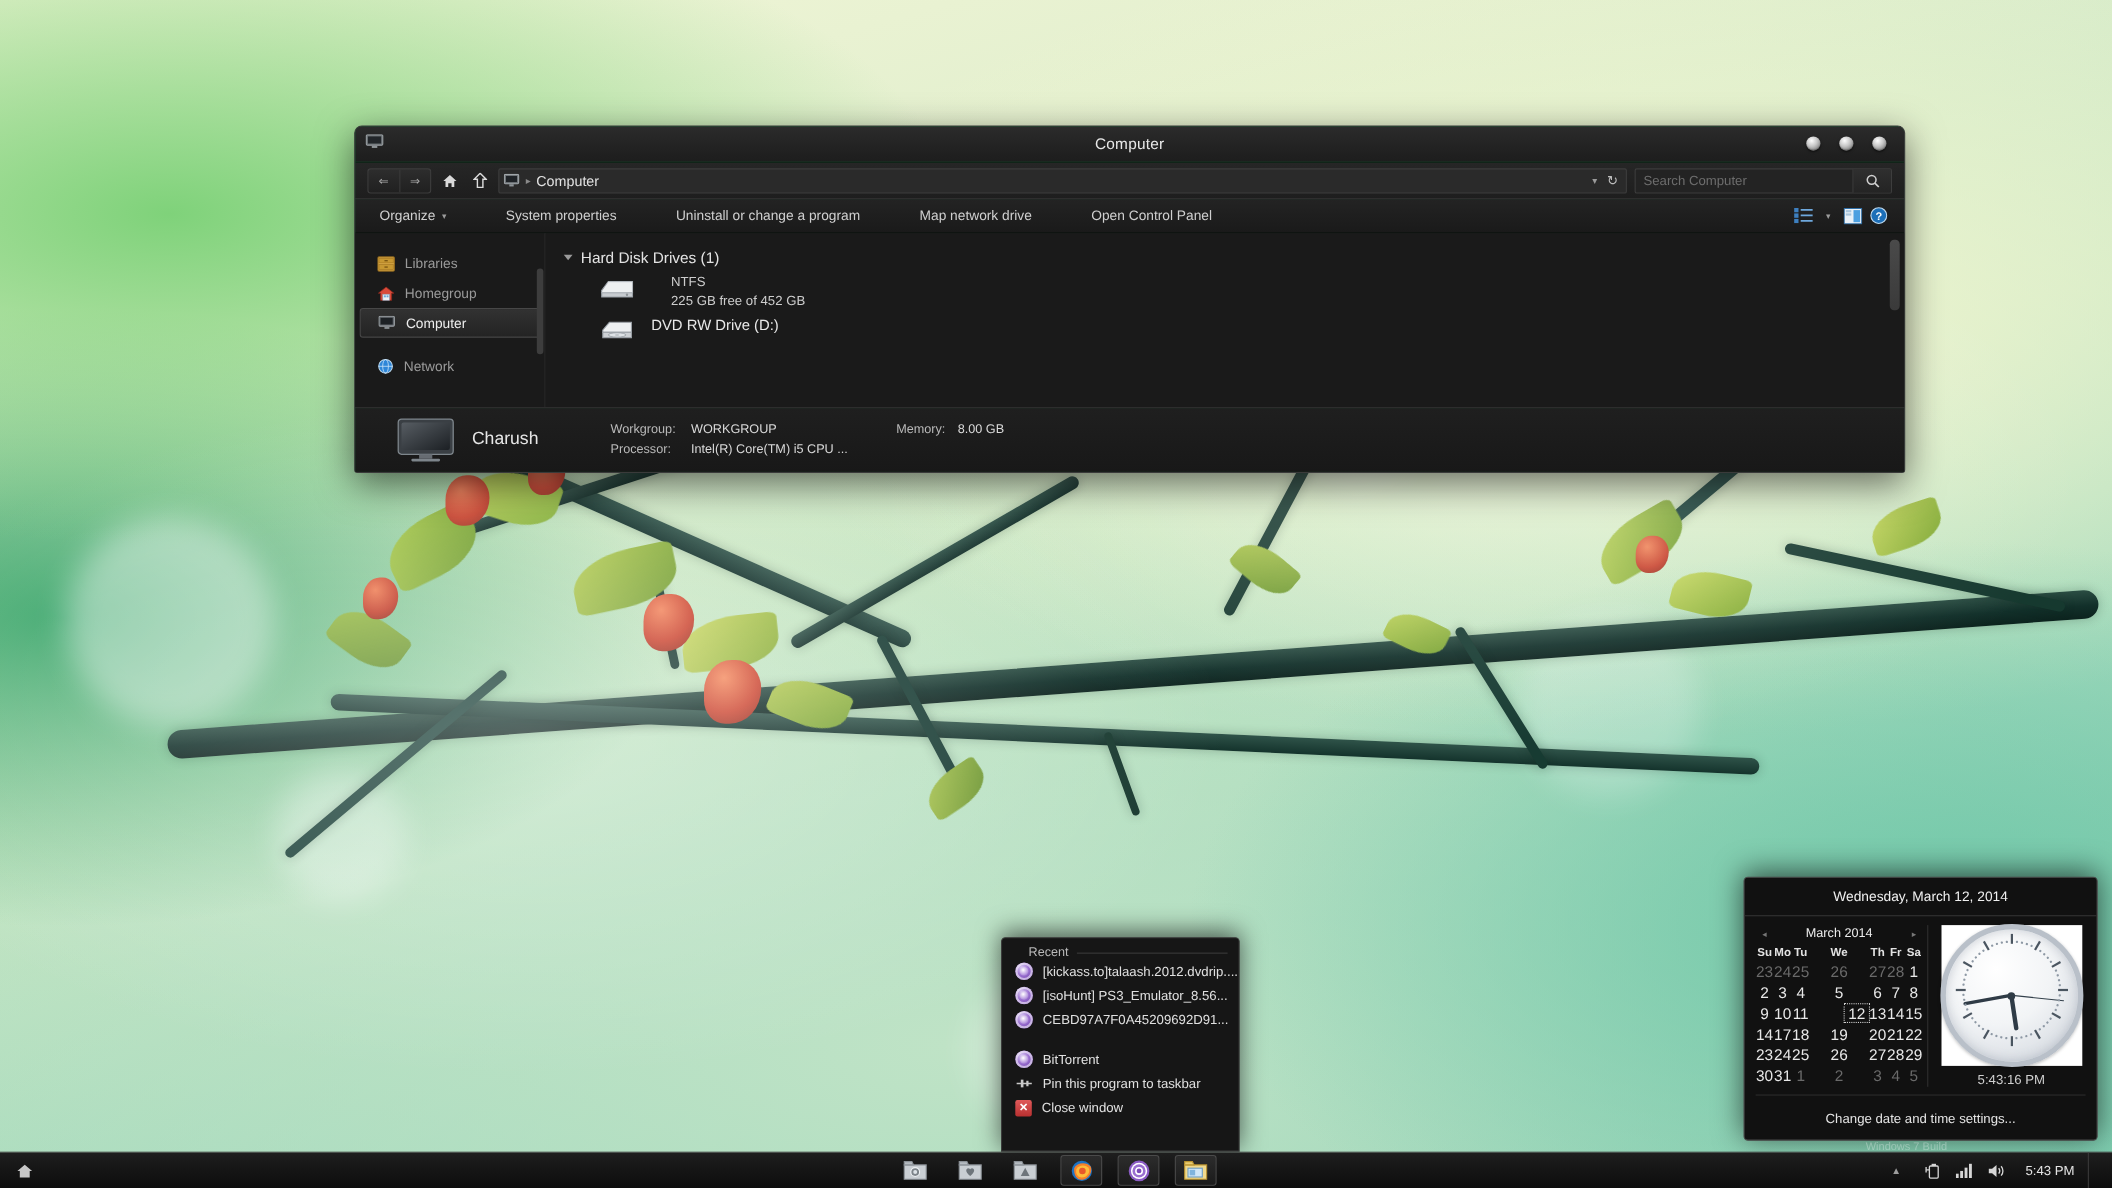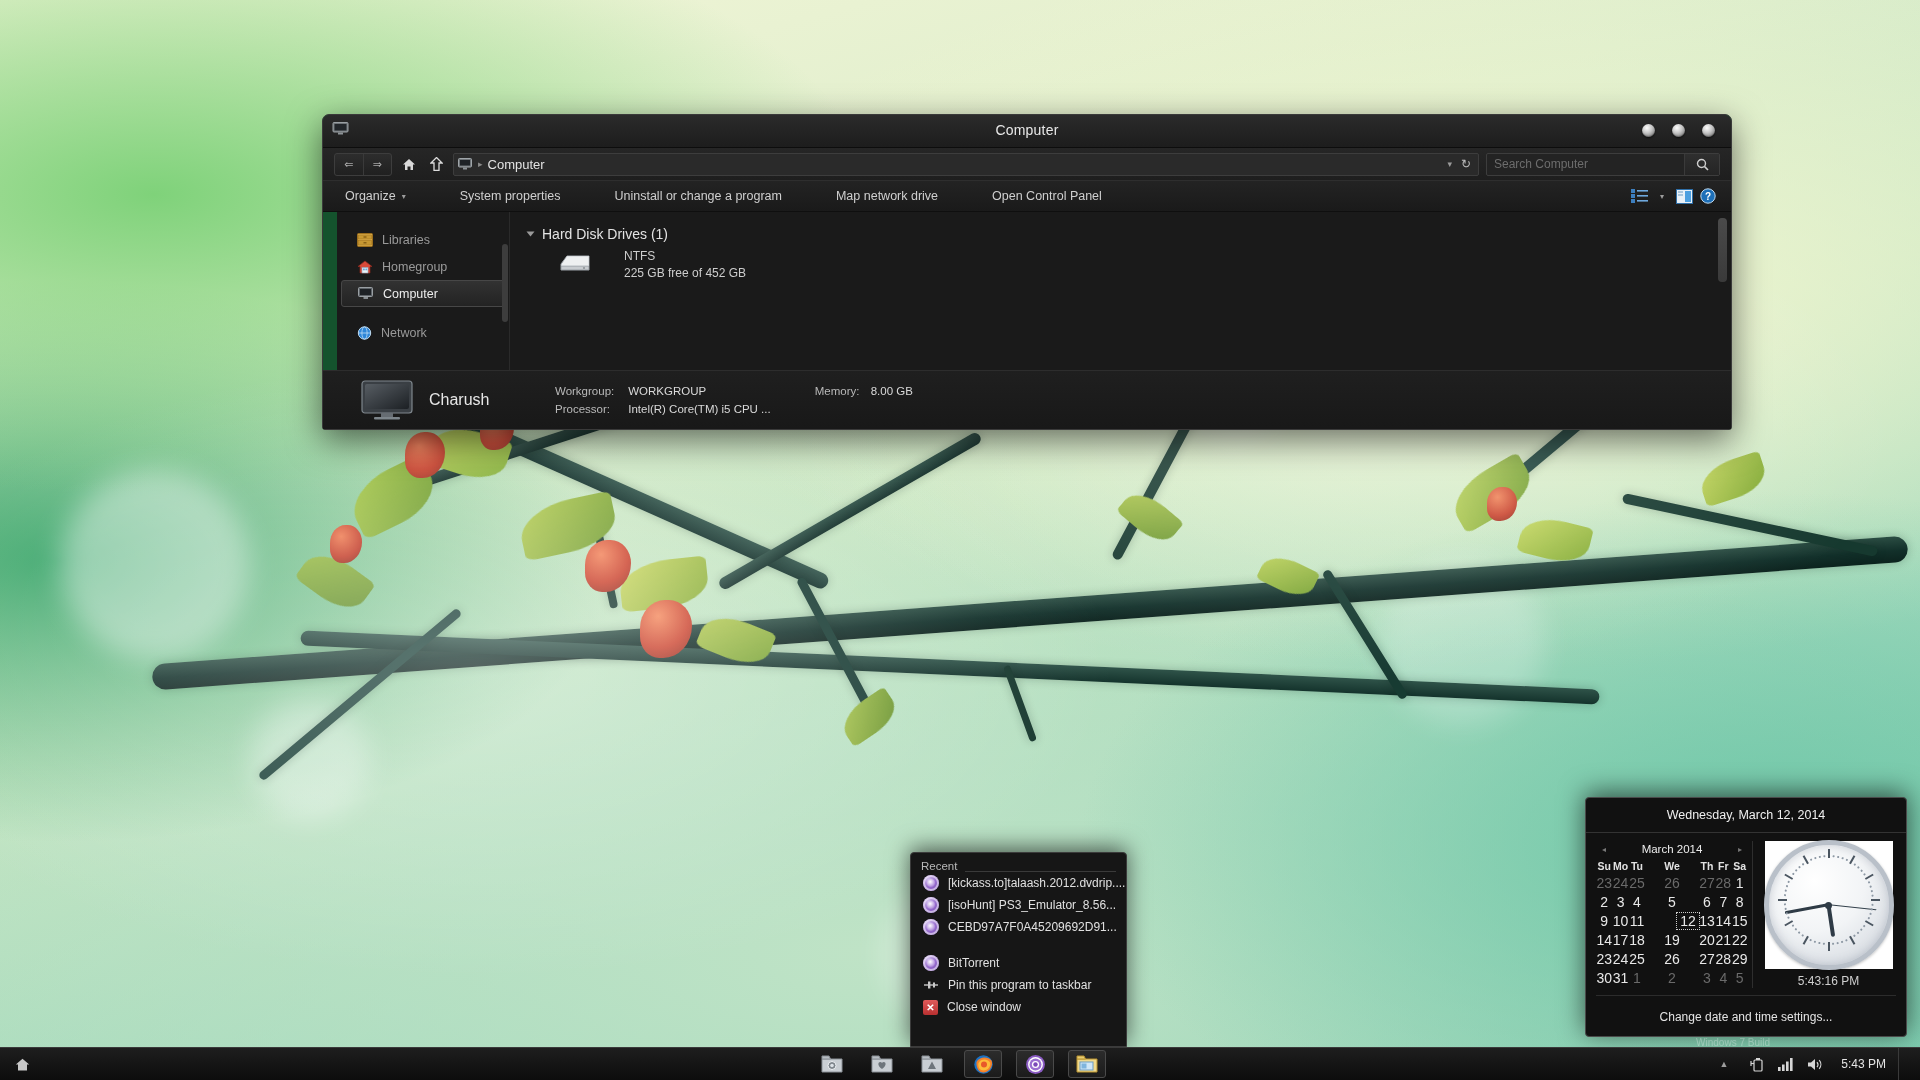--- a/index.html
+++ b/index.html
@@ -88,21 +88,21 @@
 
   
   .cmdbar{height:30px;flex:0 0 auto;display:flex;align-items:center;padding:0 11px;
     background:linear-gradient(180deg,#232323,#1a1a1a);border-top:1px solid #2e2e2e;border-bottom:1px solid #0f0f0f;gap:32px;}
   .cmd{color:#cfcfcf;font-size:12.5px;padding:4px 11px;white-space:nowrap;display:flex;align-items:center;gap:6px;}
   .cmd .caret{font-size:8px;color:#9c9c9c;}
   .cmdspacer{flex:1;}
   .cmd-right{display:flex;align-items:center;gap:4px;padding-right:2px;}
 
   
-  .wbody{flex:1;display:flex;min-height:0;background:#1a1a1a;margin-left:14px;}
+  .wbody{flex:1;display:flex;min-height:0;background:#1a1a1a;}
   .nav-pane{width:172px;flex:0 0 auto;background:#1a1a1a;border-right:1px solid #2a2a2a;
     padding-top:14px;position:relative;}
   .nav-item{height:27px;display:flex;align-items:center;gap:9px;padding-left:20px;color:#9a9a9a;font-size:12.5px;}
   .nav-item.sel{
     background:linear-gradient(180deg,#323232,#232323);
     border:1px solid #474747;border-radius:3px;color:#ededed;
     margin:0 4px;padding-left:16px;height:25px;
   }
   .nav-gap{height:12px;}
   .nav-scroll{position:absolute;right:1px;top:32px;width:6px;height:78px;background:#3d3d3d;border-radius:3px;}
@@ -132,21 +132,21 @@
   .det-col{font-size:11.5px;line-height:18px;}
   .det-k{color:#b9b9b9;display:inline-block;}
   .det-v{color:#d9d9d9;}
 
   
   #jumplist{
     position:absolute;left:910px;top:852px;width:215px;height:186px;
     background:#161616;border:1px solid #3b3b3b;border-radius:4px 4px 0 0;
     box-shadow:0 -4px 22px rgba(0,0,0,.6);color:#dadada;font-size:12px;padding:7px 0 0 0;
   }
-  .jl-head{display:flex;align-items:flex-end;gap:8px;padding:0 10px 0 10px;color:#b9b9b9;font-size:11.5px;}
+  .jl-head{display:flex;align-items:center;gap:8px;padding:0 10px 0 24px;color:#b9b9b9;font-size:11.5px;}
   .jl-head .rule{flex:1;height:1px;background:#3a3a3a;}
   .jl-item{display:flex;align-items:center;gap:9px;height:22px;padding-left:12px;color:#e0e0e0;font-size:12px;
     white-space:nowrap;overflow:hidden;}
   .jl-sep{height:14px;}
   .bt-icon{width:16px;height:16px;border-radius:50%;flex:0 0 auto;
     background:radial-gradient(circle at 35% 30%,#d8c8f2 0%,#9a6fd0 45%,#6a3fa8 100%);
     box-shadow:inset 0 0 0 2px rgba(255,255,255,.55);position:relative;}
   .bt-icon:after{content:"";position:absolute;inset:4px;border-radius:50%;
     background:radial-gradient(circle at 40% 35%,#fff 0%,#b99ae0 60%,#7a4fb8 100%);}
   .pin-icon{width:16px;height:16px;flex:0 0 auto;display:flex;align-items:center;justify-content:center;color:#c9c9c9;font-size:12px;}
@@ -419,20 +419,33 @@
             <path d="M9 8 L31 8 L31 18 L3 18 Z" fill="#f2f4f6" opacity=".55"></path>
             <circle cx="26" cy="20" r="1.1" fill="#8d9397"></circle>
           </svg>
         </span>
         <div class="drive-meta">
           <div>NTFS</div>
           <div>225 GB free of 452 GB</div>
         </div>
       </div>
 
+      <div class="drive-row">
+        <span class="drive-icon">
+          <svg width="34" height="26" viewBox="0 0 34 26">
+            <path d="M4 12 L10 5 L30 5 L30 14 L4 14 Z" fill="#eef0f2" stroke="#9aa0a6"></path>
+            <path d="M4 14 L30 14 L30 19 L4 19 Z" fill="#cdd1d5" stroke="#9aa0a6"></path>
+            <ellipse cx="17" cy="16.5" rx="8" ry="2" fill="#dfe3e7" stroke="#9aa0a6" stroke-width=".8"></ellipse>
+            <ellipse cx="17" cy="16.5" rx="2" ry="0.7" fill="#b4babf"></ellipse>
+          </svg>
+        </span>
+        <div class="drive-info">
+          <div class="drive-name">DVD RW Drive (D:)</div>
+        </div>
+      </div>
 
       <div class="content-scroll"></div>
     </div>
   </div>
 
   <div class="details">
     <span class="det-icon">
       <svg width="52" height="40" viewBox="0 0 52 40">
         <rect x="1" y="1" width="50" height="32" rx="3" fill="#3a3f44" stroke="#7e868c" stroke-width="1.2"></rect>
         <rect x="4" y="4" width="44" height="25" rx="2" fill="url(#scr)"></rect>

